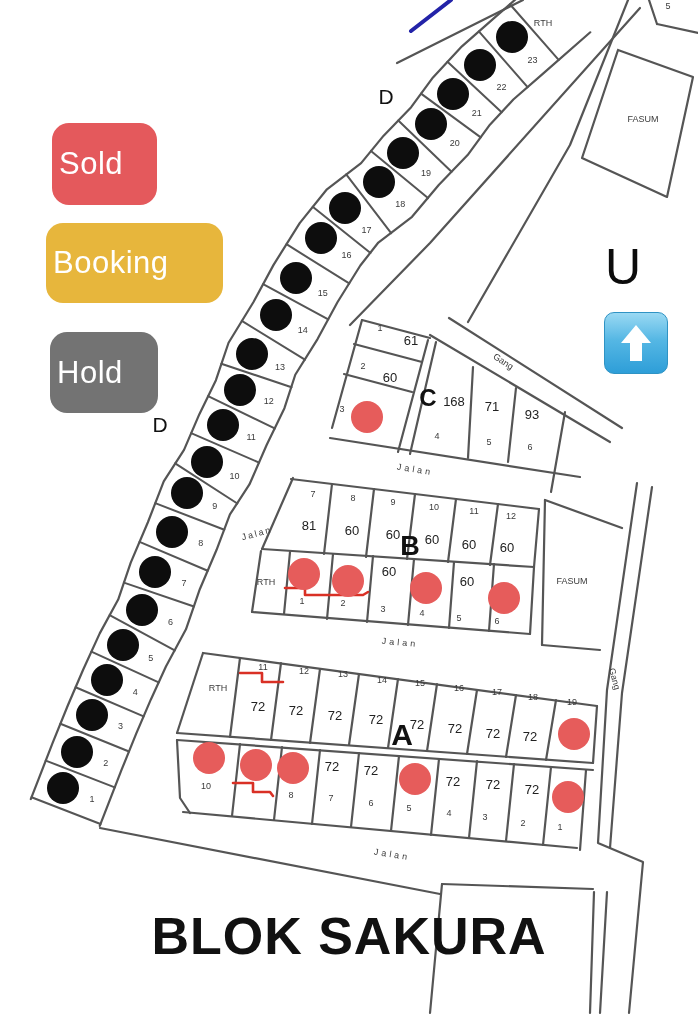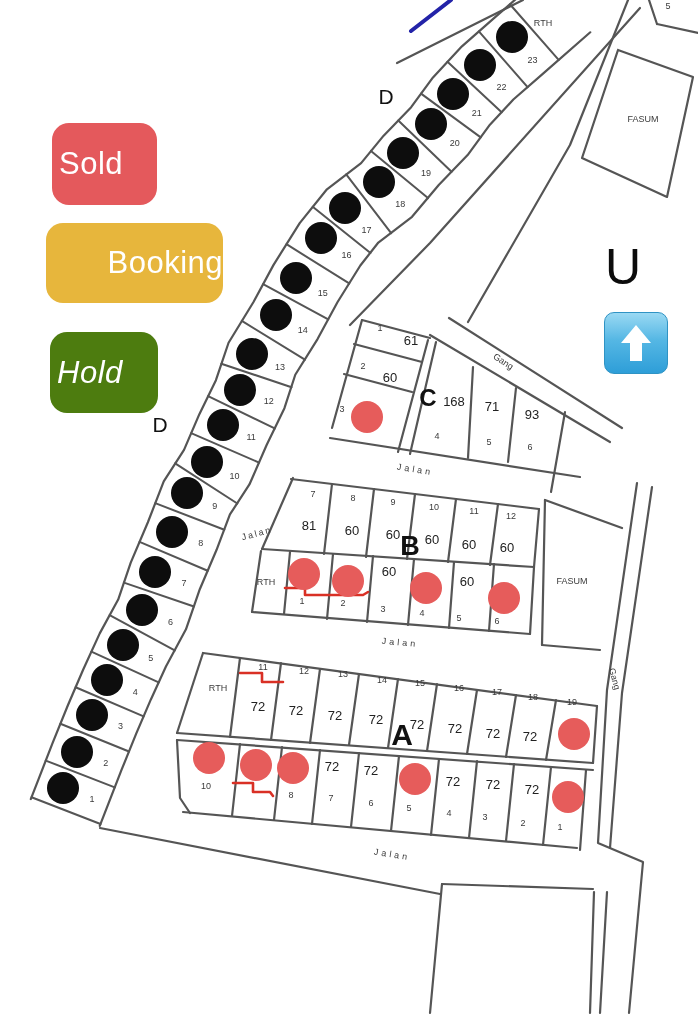--- a/index.html
+++ b/index.html
@@ -3,21 +3,21 @@
 <meta charset="utf-8">
 <style>
   html,body{margin:0;padding:0;background:#ffffff;}
   .stage{position:relative;width:698px;height:1018px;background:#ffffff;overflow:hidden;
          font-family:"Liberation Sans",sans-serif;}
   #map{position:absolute;left:0;top:0;}
   .legend{position:absolute;left:0;top:0;}
   .badge{position:absolute;border-radius:17px;color:#ffffff;display:flex;align-items:center;
          padding-left:7px;font-size:31px;font-weight:400;letter-spacing:.5px;}
   .badge.sold{left:52px;top:123px;width:98px;height:82px;}
-  .badge.booking{left:46px;top:223px;width:170px;height:80px;justify-content:flex-end;}
+  .badge.booking{left:46px;top:223px;width:170px;height:80px;}
   .badge.hold{left:50px;top:332px;width:101px;height:81px;}
   .north-u{position:absolute;left:598px;top:238px;width:50px;text-align:center;
            font-size:50px;color:#0c0c0c;}
   .north-arrow{position:absolute;left:604px;top:312px;width:62px;height:60px;border-radius:10px;
                background:linear-gradient(180deg,#9ad9f3 0%,#55b7e4 45%,#2e9ed8 100%);
                border:1px solid #2f93c4;display:flex;align-items:center;justify-content:center;}
   .title{position:absolute;left:0;top:906px;width:698px;text-align:center;
          font-size:52px;font-weight:600;color:#111;letter-spacing:1px;}
 </style>
 </head>
@@ -266,25 +266,26 @@
       <text x="257" y="534" font-size="9" fill="#3a3a3a" text-anchor="middle" dominant-baseline="middle" font-family="&quot;Liberation Sans&quot;,sans-serif" font-weight="400" letter-spacing="2" transform="rotate(-15 257 534)">Jalan</text>
     </svg>
 
   <div class="legend">
     <div class="badge sold" style="background: rgb(228, 89, 92);">
       <span>Sold</span>
     </div>
     <div class="badge booking" style="background: rgb(231, 182, 60);">
       <span>Booking</span>
     </div>
-    <div class="badge hold" style="background: #4d7c0f; font-style: italic;">
+    <div class="badge hold" style="background: #737373;">
       <span>Hold</span>
     </div>
   </div>
 
   <div class="north-u">U</div>
   <div class="north-arrow">
     <svg width="40" height="42" viewBox="0 0 40 42">
       <path d="M20 3 L35 21 L26 21 L26 39 L14 39 L14 21 L5 21 Z" fill="#ffffff"></path>
     </svg>
   </div>
 
+  <div class="title">BLOK SAKURA</div>
 </div>
 
 </body></html>

